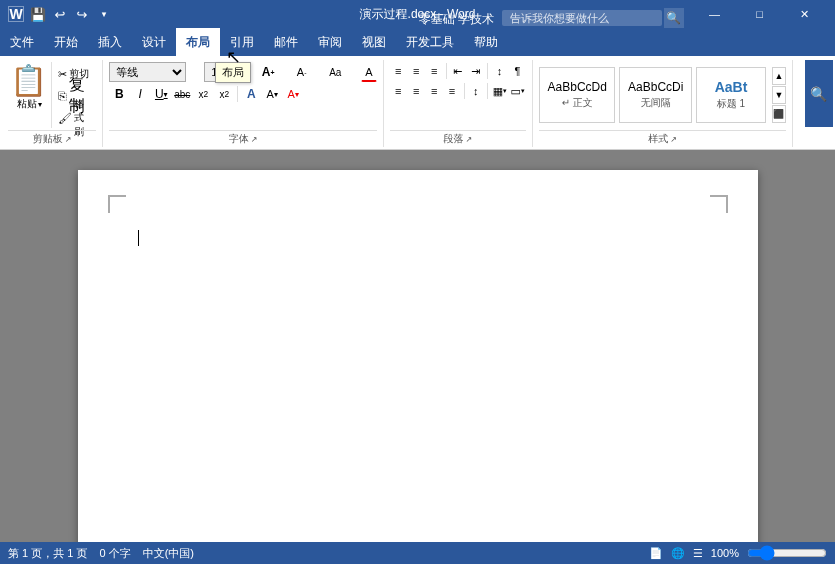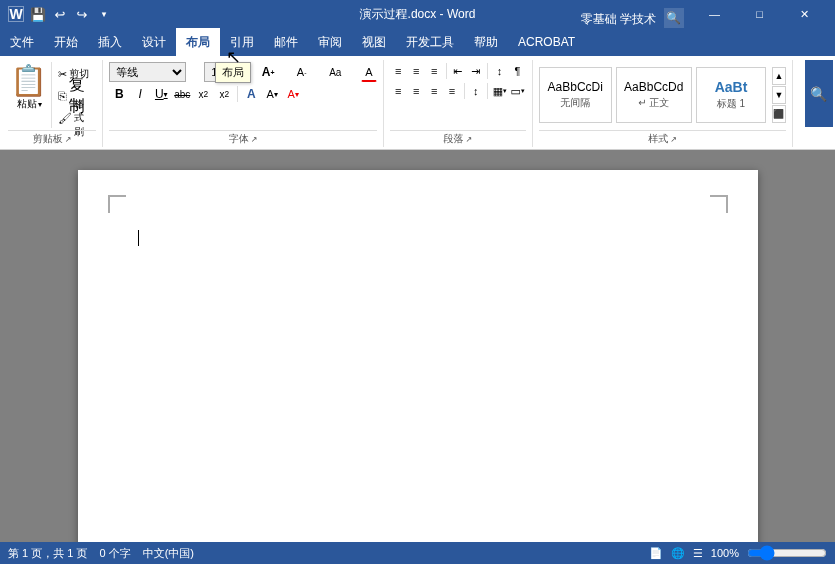--- a/index.html
+++ b/index.html
@@ -73,20 +73,21 @@
       <div class="qat-btn" title="保存">💾</div>
       <div class="qat-btn" title="撤销">↩</div>
       <div class="qat-btn" title="恢复">↪</div>
       <div class="qat-btn" style="font-size:9px;">▾</div>
     </div>
   </div>
   <div class="title-bar-center">演示过程.docx - Word</div>
   <div class="top-right-area">
     <div class="zenji-label">零基础 学技术</div>
     <div style="display:flex;align-items:center;gap:2px;">
+      <input class="help-search" type="text" placeholder="告诉我你想要做什么" style="">
       <div style="background:rgba(255,255,255,0.15);width:20px;height:20px;display:flex;align-items:center;justify-content:center;cursor:pointer;">🔍</div>
     </div>
     <div class="window-controls">
       <div class="win-btn">—</div>
       <div class="win-btn">□</div>
       <div class="win-btn close">✕</div>
     </div>
   </div>
 </div>
 
@@ -96,21 +97,20 @@
     <div class="ribbon-tab">开始</div>
     <div class="ribbon-tab">插入</div>
     <div class="ribbon-tab">设计</div>
     <div class="ribbon-tab active">布局</div>
     <div class="ribbon-tab">引用</div>
     <div class="ribbon-tab">邮件</div>
     <div class="ribbon-tab">审阅</div>
     <div class="ribbon-tab">视图</div>
     <div class="ribbon-tab">开发工具</div>
     <div class="ribbon-tab">帮助</div>
-    <div class="ribbon-tab">ACROBAT</div>
   </div>
 
   <div class="ribbon-content">
 
     <div style="display:flex;flex-direction:column;border-right:1px solid #e0e0e0;padding:2px 6px 0 4px;min-width:80px;">
       <div style="display:flex;align-items:stretch;gap:2px;flex:1;">
         <div style="display:flex;flex-direction:column;align-items:center;cursor:pointer;padding:2px 4px;border-right:1px solid #e0e0e0;min-width:44px;">
           <div style="font-size:30px;color:#2b579a;line-height:1.1;">📋</div>
           <div style="font-size:10px;display:flex;align-items:center;gap:1px;">粘贴<span style="font-size:8px;">▾</span></div>
         </div>
@@ -201,28 +201,28 @@
       </div>
       <div class="ribbon-group-bottom-label">
         <span>段落</span>
         <span class="expand-icon">↗</span>
       </div>
     </div>
 
     <div style="display:flex;flex-direction:column;border-right:1px solid #e0e0e0;padding:2px 6px 0 6px;flex:1;max-width:260px;">
       <div style="display:flex;align-items:center;flex:1;gap:2px;">
 
+        <div class="style-item" style="font-size:10px;">
+          <div style="font-size:12px;color:#000;">AaBbCcDd</div>
+          <div style="font-size:10px;color:#555;margin-top:2px;">↵ 正文</div>
+        </div>
+
         <div class="style-item">
           <div style="font-size:12px;color:#000;">AaBbCcDi</div>
           <div style="font-size:10px;color:#555;margin-top:2px;">无间隔</div>
-        </div>
-
-        <div class="style-item" style="font-size:10px;">
-          <div style="font-size:12px;color:#000;">AaBbCcDd</div>
-          <div style="font-size:10px;color:#555;margin-top:2px;">↵ 正文</div>
         </div>
 
         <div class="style-item">
           <div style="font-size:14px;color:#2e74b5;font-weight:bold;">AaBt</div>
           <div style="font-size:10px;color:#555;margin-top:2px;">标题 1</div>
         </div>
 
         <div style="display:flex;flex-direction:column;gap:1px;margin-left:2px;">
           <div class="style-scroll-btn">▲</div>
           <div class="style-scroll-btn">▼</div>

